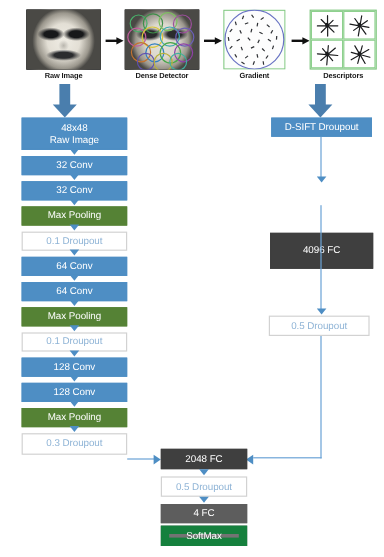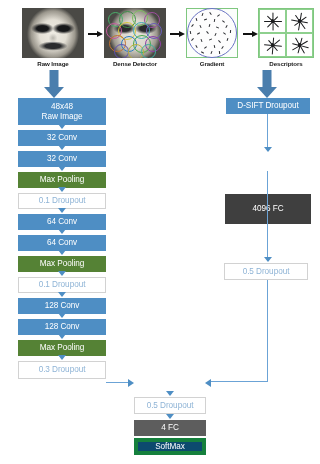--- a/index.html
+++ b/index.html
@@ -86,21 +86,21 @@
     font-size:8.2px;
     line-height:1.18;
     letter-spacing:-0.05px;
     white-space:pre-line;
   }
   .n-blue{background:#4e8ec4;color:#ffffff;border:1px solid #4e8ec4;}
   .n-green{background:#558235;color:#ffffff;border:1px solid #558235;}
   .n-white{background:#ffffff;color:#8fb4d6;border:1px solid #d2d2d2;}
   .n-dark{background:#3f3f3f;color:#ffffff;border:1px solid #3f3f3f;}
   .n-gray{background:#5d5d5d;color:#ffffff;border:1px solid #5d5d5d;}
-  .n-navy{background:#0c4a6e;color:#ffffff;border:4px solid #15803d;}
+  .n-navy{background:#737373;color:#ffffff;border:7px solid #15803d;}
 
   
   .vline{position:absolute;width:1.1px;background:#6ba3d6;}
   .hline{position:absolute;height:1.1px;background:#6ba3d6;}
   .vtip{
     position:absolute;width:0;height:0;
     border-left:4px solid transparent;border-right:4px solid transparent;
     border-top:5px solid #4e8ec4;
   }
   .rtip{position:absolute;width:0;height:0;
@@ -305,20 +305,21 @@
 
   <div class="vline" style="left:267px;top:171px;height:88px;"></div>
   <div class="vtip" style="left:264px;top:257px;"></div>
 
   <div class="node n-white" style="left:224px;top:263px;width:84px;height:17px;">0.5 Droupout</div>
 
   <div class="vline" style="left:267px;top:280px;height:102px;"></div>
   <div class="hline" style="left:211px;top:381px;width:57px;"></div>
   <div class="ltip" style="left:205px;top:379px;"></div>
 
+  <div class="node n-dark" style="left:134px;top:374px;width:72px;height:17px;">2048 FC</div>
 
   <div class="vtip" style="left:166px;top:391px;"></div>
   <div class="node n-white" style="left:134px;top:397px;width:72px;height:17px;">0.5 Droupout</div>
 
   <div class="vtip" style="left:166px;top:414px;"></div>
   <div class="node n-gray" style="left:134px;top:420px;width:72px;height:16px;">4 FC</div>
 
   <div class="node n-navy" style="left:134px;top:438px;width:72px;height:17px;">SoftMax</div>
 
 </div>

